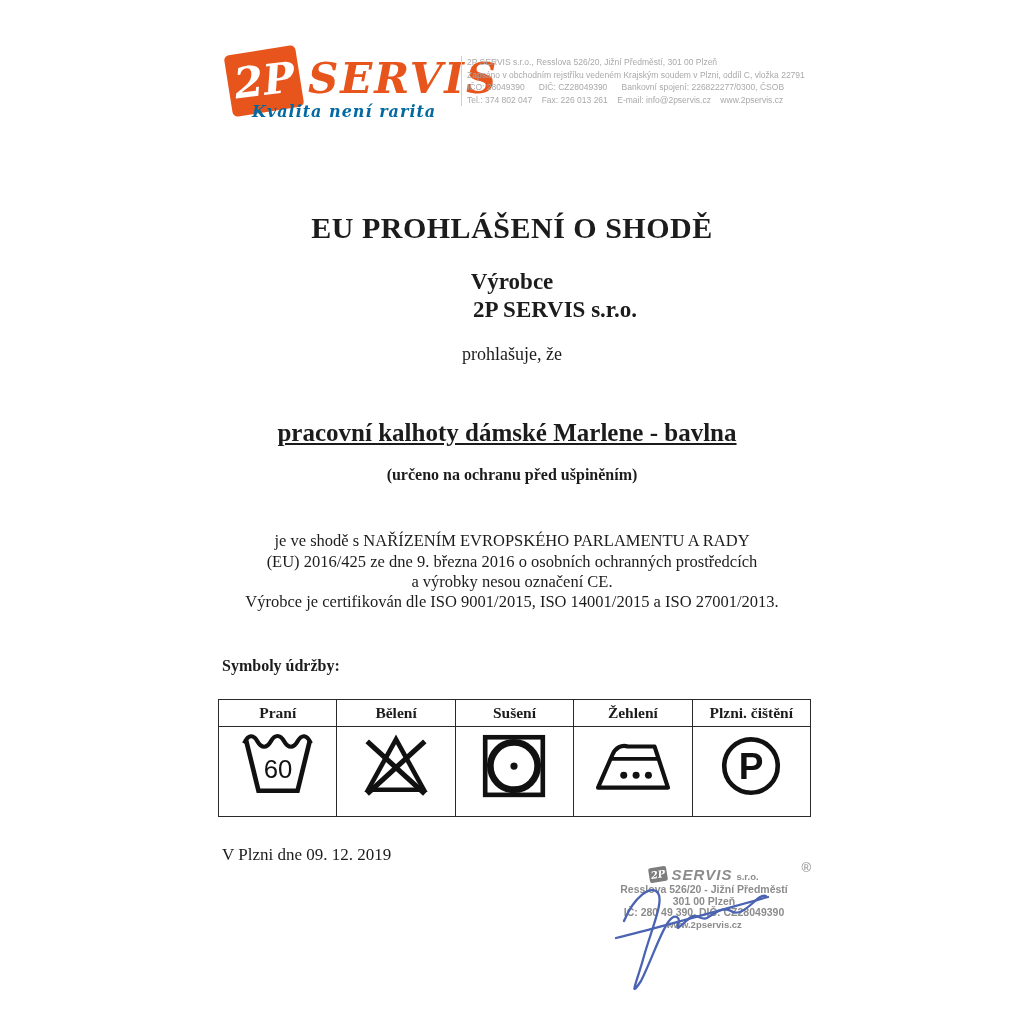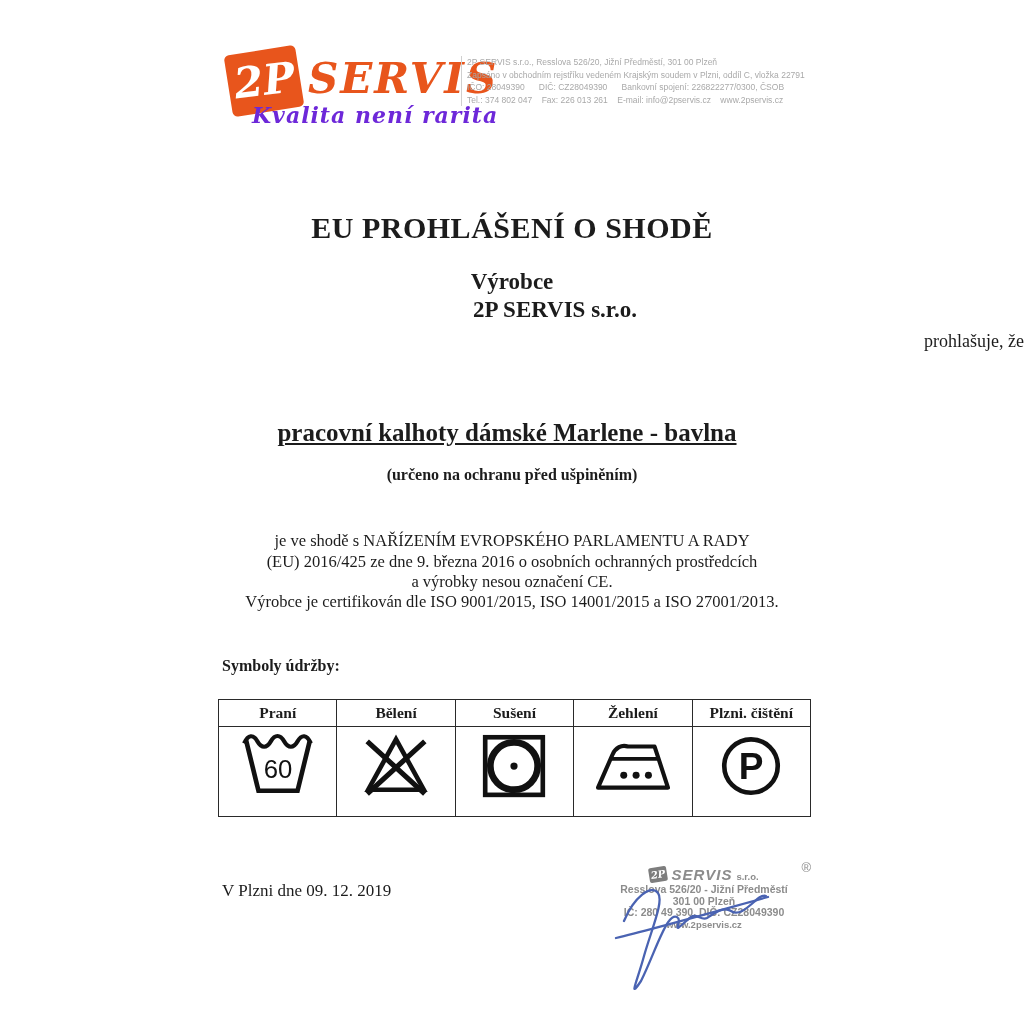--- a/index.html
+++ b/index.html
@@ -11,56 +11,56 @@
   .logo-wrap { left:228px; top:48px; width:230px; height:78px; }
   .logo-mark { position:absolute; left:0; top:2px; width:72px; height:62px;
                background:#e8551c; transform:rotate(-9deg); border-radius:5px;
                display:flex; align-items:center; justify-content:center; }
   .logo-mark span { color:#ffffff; font-family:"DejaVu Serif", serif;
                     font-style:italic; font-weight:bold; font-size:42px; line-height:1;
                     transform:rotate(2deg); }
   .logo-name { position:absolute; left:80px; top:6px; color:#e8551c;
                font-family:"DejaVu Serif", serif; font-style:italic; font-weight:bold;
                font-size:42px; letter-spacing:2px; }
-  .logo-tagline { position:absolute; left:24px; top:54px; color:#6d28d9;
+  .logo-tagline { position:absolute; left:24px; top:54px; color:#0369a1;
                   font-family:"DejaVu Serif", serif; font-style:italic; font-weight:bold;
-                  font-size:22px; letter-spacing:1px; white-space:nowrap; }
+                  font-size:16px; letter-spacing:1px; white-space:nowrap; }
 
   .company-info { left:461px; top:56px; width:356px;
                   font-family:"Liberation Sans", sans-serif; font-size:8.5px;
                   color:#a9a9a9; line-height:12.6px;
                   border-left:1px solid #cfcfcf; padding-left:5px; }
   .company-info div { white-space:pre; }
 
   
   .centered { left:0; width:1024px; text-align:center; }
   .doc-title { top:211px; font-size:30px; font-weight:bold; letter-spacing:0.5px; }
   .manufacturer-label { top:269px; font-size:23px; font-weight:bold;text-align:center; }
   .manufacturer-name { top:297px; font-size:23px; font-weight:bold;margin-left:43px; }
-  .declares { top:331px; font-size:18px;text-align:right; }
+  .declares { top:344px; font-size:18px; }
   .product-name { top:419px; font-size:25px; font-weight:bold; }
   .product-name span { text-decoration:underline; padding-right:10px; }
   .product-note { top:466px; font-size:16px; font-weight:bold;text-align:center; }
   .compliance { top:531px; font-size:16.5px; line-height:20.5px; }
   .certification { top:592px; font-size:16.5px; }
 
   
   .symbols-heading { left:222px; top:657px; font-size:16px; font-weight:bold; }
   table.care { position:absolute; left:218px; top:699px; width:593px;
                border-collapse:collapse; table-layout:fixed; }
   table.care th, table.care td { border:1.6px solid #2a2a2a; }
   table.care th { height:27px; font-size:15.5px; font-weight:bold;
                   font-family:"Liberation Serif", serif; text-align:center; }
   table.care td { height:90px; text-align:center; vertical-align:middle;
                   padding-bottom:12px; }
   table.care svg { display:inline-block; }
   .care-stroke { stroke:#111; fill:none; }
 
   
-  .date-line { left:222px; top:845px; font-size:17px;margin-top:36px; }
+  .date-line { left:222px; top:845px; font-size:17px; }
   .stamp { left:583px; top:864px; width:242px; text-align:center;
            font-family:"Liberation Sans", sans-serif; color:#8c8c8c; }
   .stamp-row1 { display:flex; align-items:center; justify-content:center; gap:4px;
                 height:20px; position:relative; }
   .stamp-mark { width:18px; height:15px; background:#7d7d7d; transform:rotate(-9deg);
                 border-radius:2px; display:flex; align-items:center; justify-content:center; }
   .stamp-mark span { color:#fff; font-size:10px; font-style:italic; font-weight:bold;
                      font-family:"DejaVu Serif", serif; line-height:1; }
   .stamp-name { font-style:italic; font-weight:bold; font-size:15px; letter-spacing:1px; }
   .stamp-sro { font-size:9.5px; font-weight:bold; align-self:flex-end; padding-bottom:2px; }

